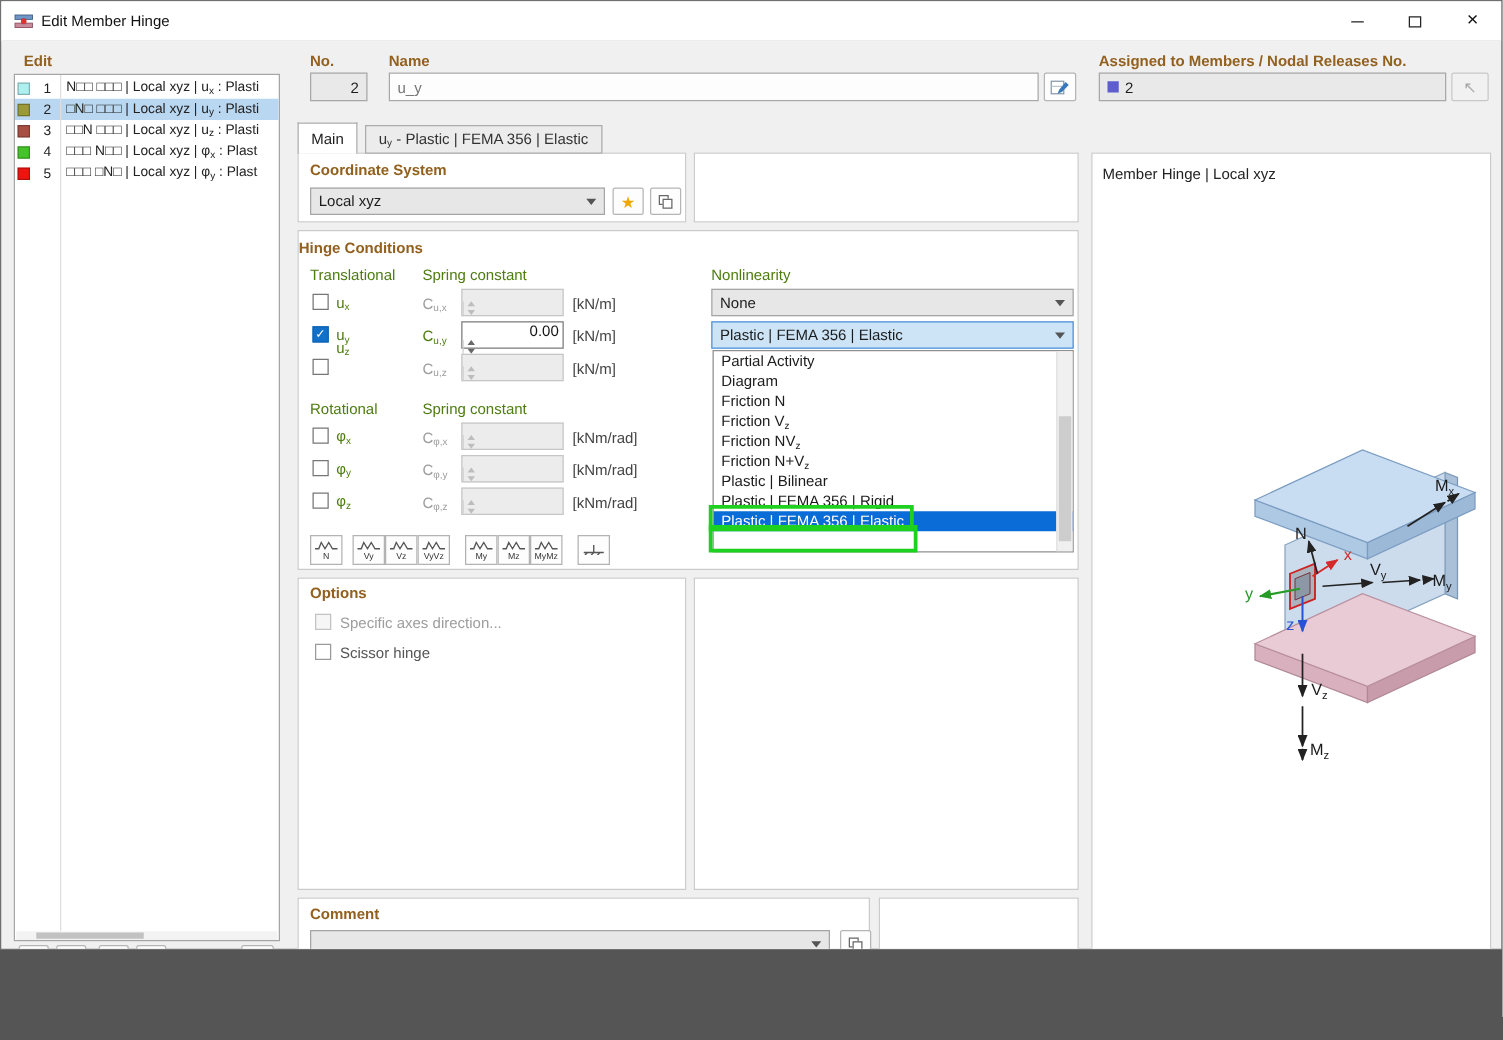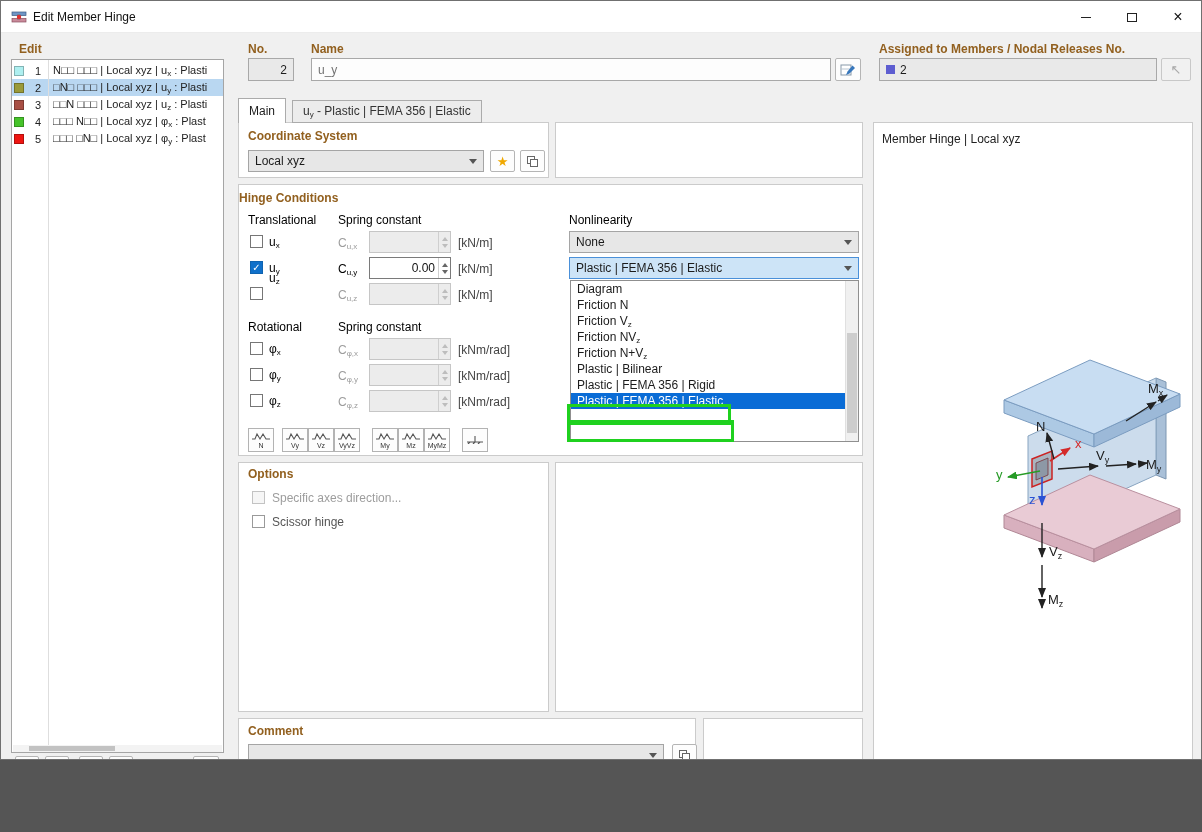--- a/index.html
+++ b/index.html
@@ -15,21 +15,21 @@
               display:flex; align-items:center; border-bottom:1px solid #ececec; }
   .title { margin-left:8px; font-size:12px; color:#111; }
   .wctrl { position:absolute; top:0; height:32px; width:46px; display:flex;
            align-items:center; justify-content:center; color:#222; }
   .minglyph { width:10px; height:1px; background:#222; display:block; }
   .maxglyph { width:10px; height:9px; border:1px solid #222; display:block; }
   .closeglyph { font-size:16px; line-height:16px; color:#111; }
 
   
   .hdr { position:absolute; font-weight:700; color:#92601f; font-size:12px; }
-  .lbl { position:absolute; font-size:12px; color:#000000; }
+  .lbl { position:absolute; font-size:12px; color:#4d7c0f; }
   .dim { color:#9d9d9d !important; }
 
   
   .panel { position:absolute; background:#fff; border:1px solid #cbcbcb; }
 
   
   .listbox { position:absolute; left:10px; top:58px; width:213px; height:694px;
              background:#fff; border:1px solid #a5a5a5; overflow:hidden; }
   .ldiv { position:absolute; left:36px; top:0; bottom:7px; width:1px; background:#dedede; }
   .lrow { position:relative; height:17px; display:flex; align-items:center; font-size:11px; white-space:nowrap; overflow:hidden; }
@@ -72,21 +72,21 @@
          border-top:5px solid #555; margin-left:4px; flex:0 0 auto; }
   .combo.open { background:#cde4f7; border-color:#4a90d9; }
 
   
   .cb { position:absolute; width:13px; height:13px; border:1px solid #767676; background:#fff; }
   .cb.checked { background:#1070ca; border-color:#0f63b0; }
   .cb.checked::after { content:"✓"; color:#fff; font-size:10px; line-height:11px; display:block; text-align:center; }
   .cb.disabled { border-color:#c3c3c3; background:#f6f6f6; }
 
   
-  .spin { position:absolute; border:1px solid #7a7a7a; background:#fff; display:flex; align-items:stretch; }
+  .spin { position:absolute; border:1px solid #7a7a7a; background:#fff; display:flex; align-items:stretch;flex-direction:column; }
   .spin .val { flex:1; text-align:right; padding-right:3px; font-size:12px; display:flex;
                align-items:center; justify-content:flex-end; color:#111; }
   .sar { display:flex; flex-direction:column; gap:3px; align-items:center; justify-content:center;
          width:12px; border-left:1px solid #cfcfcf; }
   .tri-up { width:0; height:0; border-left:3px solid transparent; border-right:3px solid transparent; border-bottom:4px solid #676767; }
   .tri-dn { width:0; height:0; border-left:3px solid transparent; border-right:3px solid transparent; border-top:4px solid #676767; }
   .spin.disabled { background:#ececec; border-color:#c6c6c6; }
   .spin.disabled .tri-up { border-bottom-color:#bdbdbd; }
   .spin.disabled .tri-dn { border-top-color:#bdbdbd; }
 
@@ -383,20 +383,21 @@
     <span class="qlbl">MyMz</span>
   </div>
   <div class="qbtn" style="left:461px;top:427px">
     <svg width="20" height="9" viewBox="0 0 20 9">
         <path d="M2 7 h16 M10 1 v6 M5 7 l-2 2 M10 7 l-2 2 M15 7 l-2 2" fill="none" stroke="#555" stroke-width="1.1"></path>
       </svg>
     <span class="qlbl"></span>
   </div>
 
   <div class="ddlist" style="left:569px;top:279px;width:289px;height:162px">
+    <div class="dditem">Partial Activity</div>
     <div class="dditem">Diagram</div>
     <div class="dditem">Friction N</div>
     <div class="dditem">Friction V<sub>z</sub></div>
     <div class="dditem">Friction NV<sub>z</sub></div>
     <div class="dditem">Friction N+V<sub>z</sub></div>
     <div class="dditem">Plastic | Bilinear</div>
     <div class="dditem">Plastic | FEMA 356 | Rigid</div>
     <div class="dditem sel">Plastic | FEMA 356 | Elastic</div>
     <div class="ddscroll">
         <div class="ddthumb"></div>

